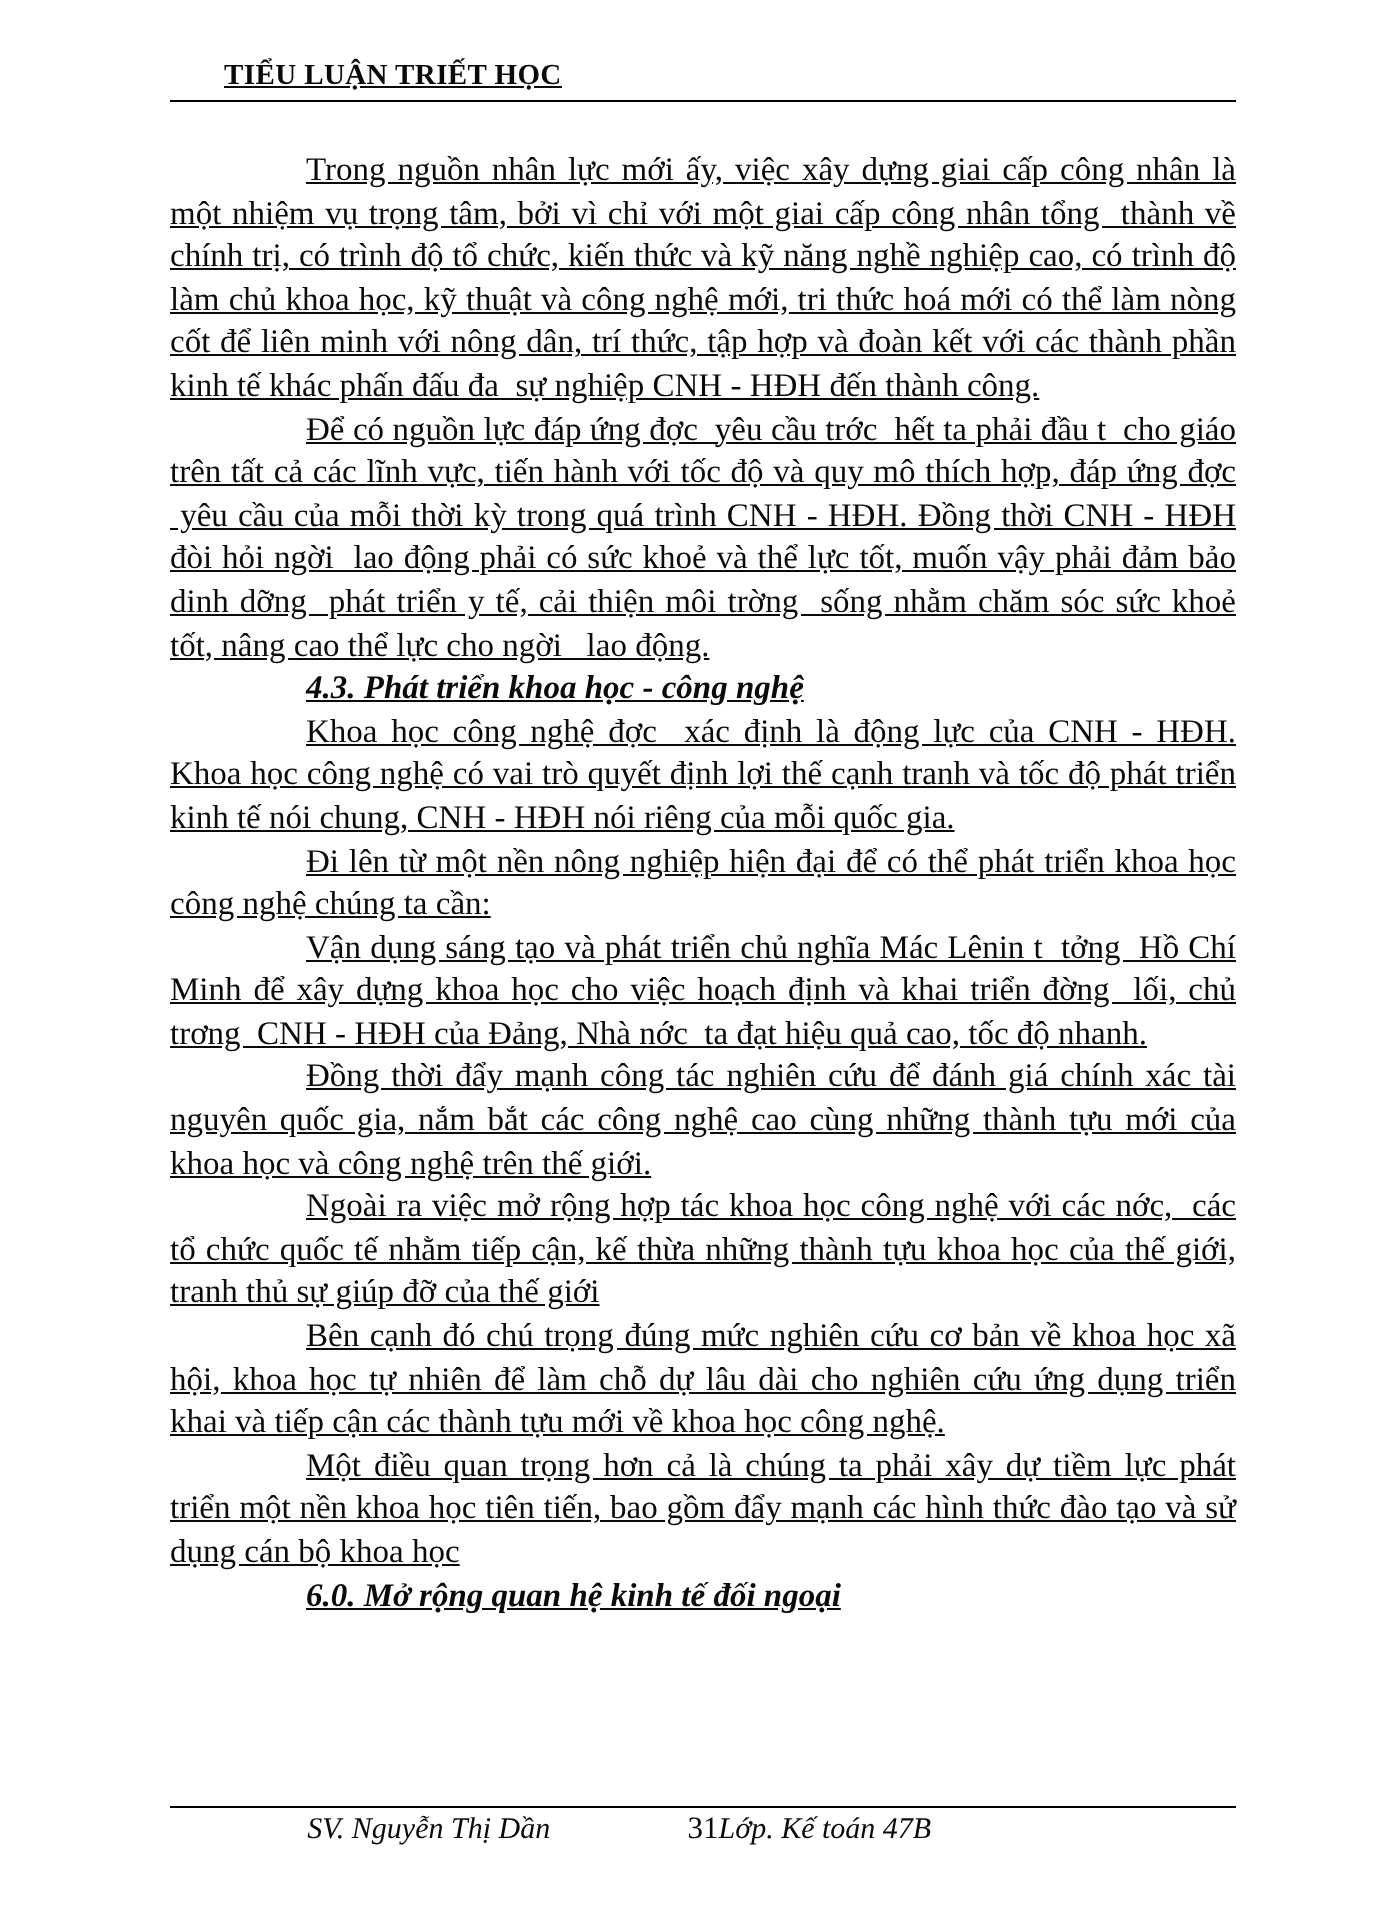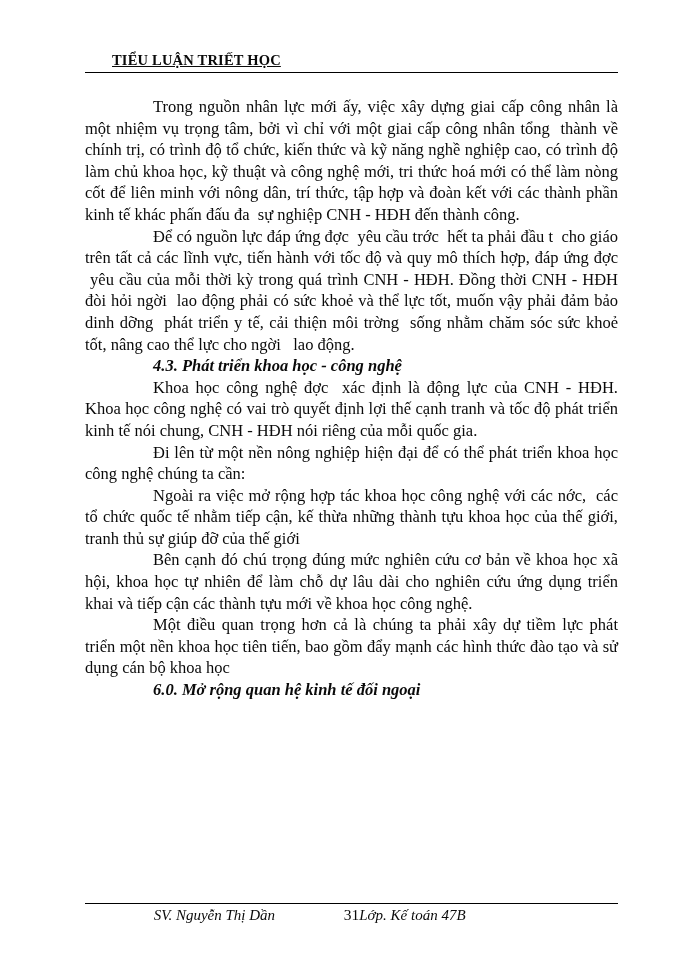--- a/index.html
+++ b/index.html
@@ -11,22 +11,23 @@
     width: 700px;
     height: 960px;
     position: relative;
     font-family: "Liberation Serif", serif;
     color: #0a0a0a;
     overflow: hidden;
   }
   .content {
     position: absolute;
     left: 85px;
-    top: 52px;
+    top: 30px;
     width: 533px;
+    text-decoration: underline;
   }
   .doc-header {
     font-size: 14.5px;
     font-weight: bold;
     letter-spacing: 0.2px;
     padding-left: 27px;
     padding-bottom: 3px;
     border-bottom: 1.5px solid #000;
     white-space: nowrap;
   }
@@ -83,20 +84,22 @@
   <div class="doc-header">
     <span class="header-title-text">TIỂU LUẬN TRIẾT HỌC</span>
   </div>
 
   <div class="body-text">
     <p class="para">Trong nguồn nhân lực mới ấy, việc xây dựng giai cấp công nhân là một nhiệm vụ trọng tâm, bởi vì chỉ với một giai cấp công nhân tổng &nbsp;thành về chính trị, có trình độ tổ chức, kiến thức và kỹ năng nghề nghiệp cao, có trình độ làm chủ khoa học, kỹ thuật và công nghệ mới, tri thức hoá mới có thể làm nòng cốt để liên minh với nông dân, trí thức, tập hợp và đoàn kết với các thành phần kinh tế khác phấn đấu đa &nbsp;sự nghiệp CNH - HĐH đến thành công.</p>
     <p class="para">Để có nguồn lực đáp ứng đợc &nbsp;yêu cầu trớc &nbsp;hết ta phải đầu t &nbsp;cho giáo trên tất cả các lĩnh vực, tiến hành với tốc độ và quy mô thích hợp, đáp ứng đợc &nbsp;yêu cầu của mỗi thời kỳ trong quá trình CNH - HĐH. Đồng thời CNH - HĐH đòi hỏi ngời &nbsp;lao động phải có sức khoẻ và thể lực tốt, muốn vậy phải đảm bảo dinh dỡng &nbsp;phát triển y tế, cải thiện môi trờng &nbsp;sống nhằm chăm sóc sức khoẻ tốt, nâng cao thể lực cho ngời &nbsp;&nbsp;lao động.</p>
     <p class="heading">4.3. Phát triển khoa học - công nghệ</p>
     <p class="para">Khoa học công nghệ đợc &nbsp;xác định là động lực của CNH - HĐH. Khoa học công nghệ có vai trò quyết định lợi thế cạnh tranh và tốc độ phát triển kinh tế nói chung, CNH - HĐH nói riêng của mỗi quốc gia.</p>
     <p class="para">Đi lên từ một nền nông nghiệp hiện đại để có thể phát triển khoa học công nghệ chúng ta cần:</p>
+    <p class="para">Vận dụng sáng tạo và phát triển chủ nghĩa Mác Lênin t &nbsp;tởng &nbsp;Hồ Chí Minh để xây dựng khoa học cho việc hoạch định và khai triển đờng &nbsp;lối, chủ trơng &nbsp;CNH - HĐH của Đảng, Nhà nớc &nbsp;ta đạt hiệu quả cao, tốc độ nhanh.</p>
+    <p class="para">Đồng thời đẩy mạnh công tác nghiên cứu để đánh giá chính xác tài nguyên quốc gia, nắm bắt các công nghệ cao cùng những thành tựu mới của khoa học và công nghệ trên thế giới.</p>
     <p class="para">Ngoài ra việc mở rộng hợp tác khoa học công nghệ với các nớc, &nbsp;các tổ chức quốc tế nhằm tiếp cận, kế thừa những thành tựu khoa học của thế giới, tranh thủ sự giúp đỡ của thế giới</p>
     <p class="para">Bên cạnh đó chú trọng đúng mức nghiên cứu cơ bản về khoa học xã hội, khoa học tự nhiên để làm chỗ dự lâu dài cho nghiên cứu ứng dụng triển khai và tiếp cận các thành tựu mới về khoa học công nghệ.</p>
     <p class="para">Một điều quan trọng hơn cả là chúng ta phải xây dự tiềm lực phát triển một nền khoa học tiên tiến, bao gồm đẩy mạnh các hình thức đào tạo và sử dụng cán bộ khoa học</p>
     <p class="heading">6.0. Mở rộng quan hệ kinh tế đối ngoại</p>
   </div>
 </div>
 
 <div class="footer">
   <span class="f-left">SV. Nguyễn Thị Dần</span>
   <span class="f-center">31</span>

